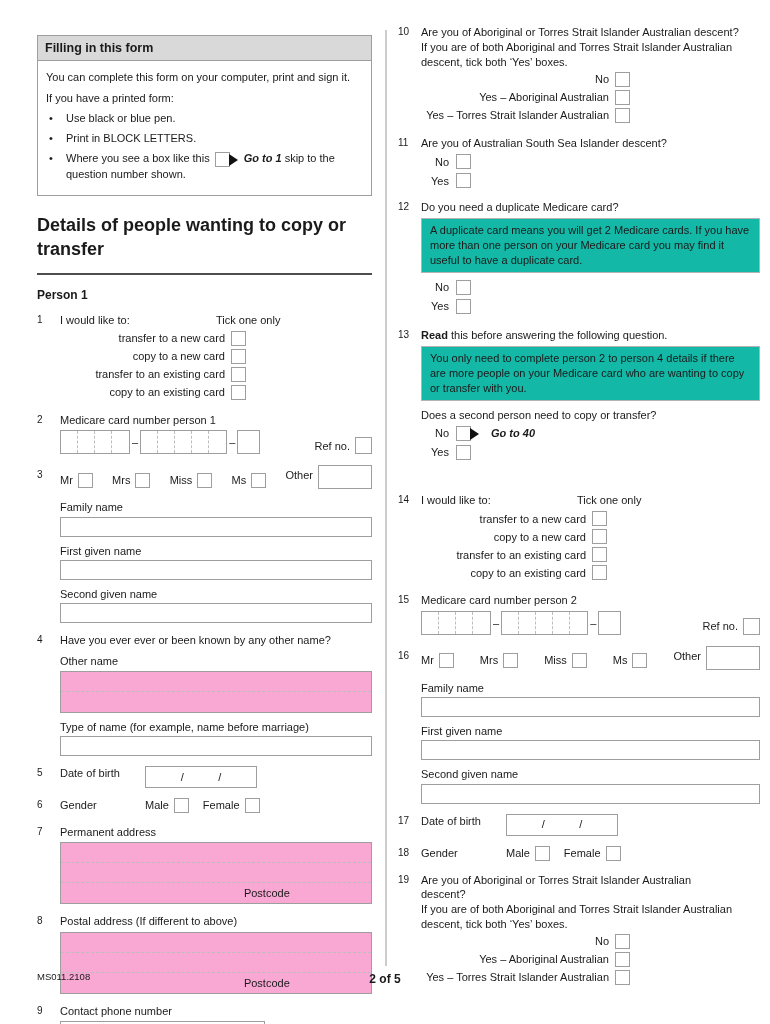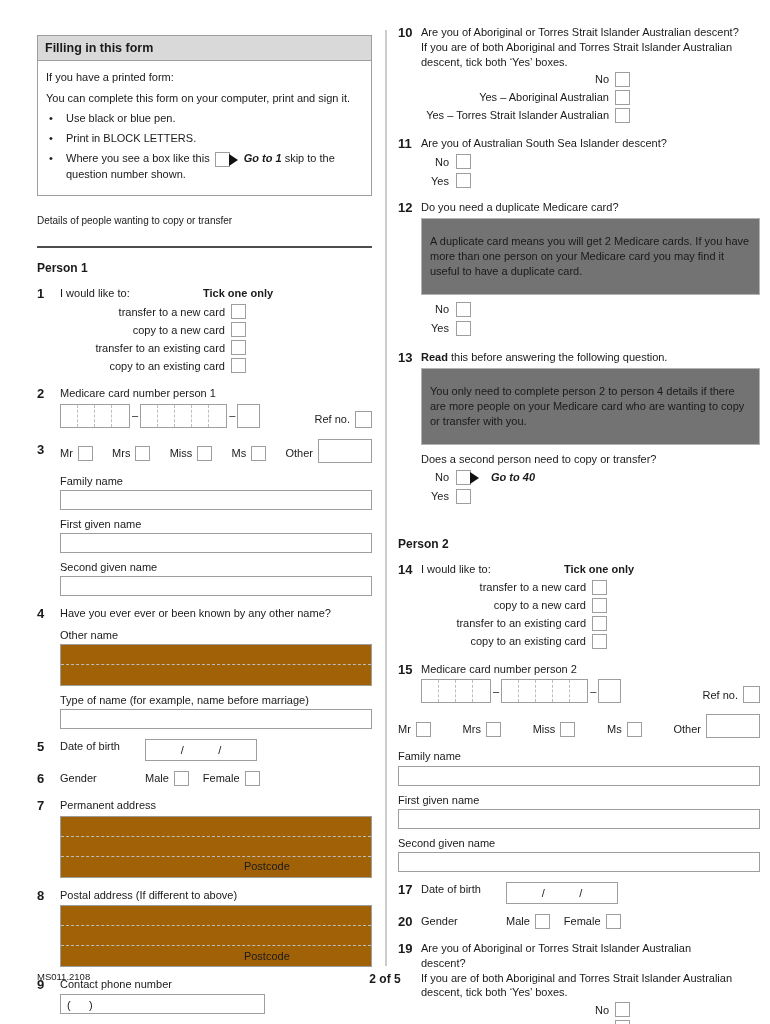--- a/index.html
+++ b/index.html
@@ -16,89 +16,89 @@
   .col-right{left:398px;top:25px;width:362px}
 
   .infobox{border:1px solid var(--box-border);margin-bottom:18px}
   .infobox-title{background:var(--header-bg);font-weight:bold;font-size:12.5px;padding:4px 7px;border-bottom:1px solid var(--box-border)}
   .infobox-body{padding:3px 8px 8px}
   .infobox-body p{margin:6px 0}
   .bullet-row{display:flex;margin:6px 0}
   .bullet{width:20px;padding-left:3px;flex-shrink:0}
   .btext{flex:1}
 
-  .section-title{font-weight:normal;font-size:10px;border-bottom:2px solid var(--rule);padding-bottom:19px;margin:0 0 2px}
+  .section-title{font-weight:bold;font-size:18px;border-bottom:2px solid var(--rule);padding-bottom:12px;margin:0 0 2px}
   .person{font-weight:bold;font-size:12px;margin:13px 0 9px}
   .q{display:flex;margin-bottom:10px}
-  .qnum{width:23px;font-weight:bold;font-size:13px;flex-shrink:0}
+  .qnum{width:23px;font-weight:normal;font-size:10px;flex-shrink:0}
   .qbody{flex:1;min-width:0}
 
   .cb{display:inline-block;width:15px;height:15px;border:1px solid var(--box-border);background:#fff;flex-shrink:0}
   .cb-inline{vertical-align:middle;margin-left:5px}
   .tri{display:inline-block;width:0;height:0;border-left:9px solid var(--arrow);border-top:6px solid transparent;border-bottom:6px solid transparent;vertical-align:middle;margin-left:-1px}
   .bi{font-weight:bold;font-style:italic;margin:0 3px}
 
   .q-head{position:relative;margin-bottom:4px}
-  .tick{position:absolute;left:143px;font-weight:bold}
+  .tick{position:absolute;left:156px;font-weight:normal}
   .opt-row{display:flex;justify-content:flex-end;align-items:center;gap:6px;margin:3px 0;width:186px}
   .opt-row.wide{width:209px}
   .opt-label{text-align:right}
 
   .mcn{display:flex;align-items:flex-end;margin-top:3px;margin-bottom:4px}
   .mcn-inner{display:flex;align-items:center}
   .mcn-group{display:flex;border:1px solid var(--box-border);height:24px;background:#fff}
   .mcn-cell{width:17px;height:100%;border-right:1px dashed var(--cell-dash)}
   .mcn-cell:last-child{border-right:none}
   .mcn-single{display:inline-block;width:23px;height:24px;border:1px solid var(--box-border)}
   .dash{margin:0 2px}
   .ref{margin-left:auto;display:flex;align-items:center;gap:5px}
   .cb-ref{width:17px;height:17px}
 
   .titles-row{display:flex;align-items:center;justify-content:space-between;margin-bottom:8px}
-  .tgroup{display:inline-flex;align-items:center;gap:5px}
+  .tgroup{display:inline-flex;gap:5px}
   .other-box{display:inline-block;width:54px;height:24px;border:1px solid var(--box-border);transform:translateY(-3px)}
 
   .field-label{margin:7px 0 2px}
   .input-box{border:1px solid var(--box-border);height:20px;background:#fff}
-  .multi-box{border:1px solid var(--box-border);background:#a16207}
+  .multi-box{border:1px solid var(--box-border);background:#f9a8d4}
   .mrow{height:20px;border-bottom:1px dashed var(--cell-dash)}
   .mrow:last-child{border-bottom:none}
   .pc-row{display:flex;align-items:center}
   .pc{margin-left:59%}
 
   .inline-q{display:flex;align-items:flex-start;margin-bottom:6px}
   .il-label{width:85px;flex-shrink:0}
   .date-box{width:112px;height:22px;border:1px solid var(--box-border);display:flex;align-items:center;justify-content:space-evenly}
   .g-label{margin-right:5px}
   .g-gap{margin-left:14px}
   .phone-box{width:205px;height:20px;border:1px solid var(--box-border);padding:3px 6px;white-space:pre}
 
   .qt{margin-bottom:1px}
-  .note-box{border:1px solid var(--note-border);padding:15px 8px;margin:4px 0 7px;line-height:1.35;background:#737373}
+  .note-box{border:1px solid var(--note-border);padding:4px 8px;margin:4px 0 7px;line-height:1.35;background:#14b8a6}
   .ny-row{display:flex;align-items:center;gap:7px;margin:4px 0;padding-left:4px}
   .ny-label{width:24px;text-align:right;flex-shrink:0}
   .goto{font-weight:bold;font-style:italic;margin-left:5px}
   .narrow{max-width:302px}
 
   .footer-code{position:absolute;left:37px;top:971px;font-size:9.5px}
   .footer-page{position:absolute;left:0;top:972px;width:770px;text-align:center;font-weight:bold;font-size:12px}
 </style>
 </head>
 <body>
 
 <div class="page">
   <div class="divider"></div>
 
   <div class="col col-left">
 
     <div class="infobox">
       <div class="infobox-title">Filling in this form</div>
       <div class="infobox-body">
+        <p>You can complete this form on your computer, print and sign it.</p>
         <p>If you have a printed form:</p>
-        <p>You can complete this form on your computer, print and sign it.</p>
         <div class="bullet-row">
           <span class="bullet">•</span>
           <span class="btext">Use black or blue pen.</span>
         </div>
         <div class="bullet-row">
           <span class="bullet">•</span>
           <span class="btext">Print in BLOCK LETTERS.</span>
         </div>
         <div class="bullet-row">
           <span class="bullet">•</span>
@@ -342,21 +342,20 @@
             <span class="tri"></span>
             <span class="goto">Go to 40</span>
           </div>
         <div class="ny-row">
             <span class="ny-label">Yes</span>
             <span class="cb"></span>
           </div>
       </div>
     </div>
 
-    <div class="person" style="margin-top:24px">Person 2</div>
 
     <div class="q">
       <div class="qnum">14</div>
       <div class="qbody">
         <div class="q-head"><span>I would like to:</span><span class="tick">Tick one only</span></div>
         <div class="opt-row">
             <span class="opt-label">transfer to a new card</span>
             <span class="cb"></span>
           </div>
         <div class="opt-row">
@@ -399,20 +398,21 @@
           </div>
           <div class="ref">
               <span>Ref no.</span>
               <span class="cb cb-ref"></span>
             </div>
         </div>
       </div>
     </div>
 
     <div class="q">
+      <div class="qnum">16</div>
       <div class="qbody">
         <div class="titles-row">
           <span class="tgroup">
               <span>Mr</span>
               <span class="cb"></span>
             </span>
           <span class="tgroup">
               <span>Mrs</span>
               <span class="cb"></span>
             </span>
@@ -445,21 +445,21 @@
           <span class="il-label">Date of birth</span>
           <div class="date-box">
               <span>/</span>
               <span>/</span>
             </div>
         </div>
       </div>
     </div>
 
     <div class="q" style="margin-bottom:6px">
-      <div class="qnum">20</div>
+      <div class="qnum">18</div>
       <div class="qbody">
         <div class="inline-q">
           <span class="il-label">Gender</span>
           <span class="g-label">Male</span>
             <span class="cb"></span>
           <span class="g-label g-gap">Female</span>
             <span class="cb"></span>
         </div>
       </div>
     </div>

